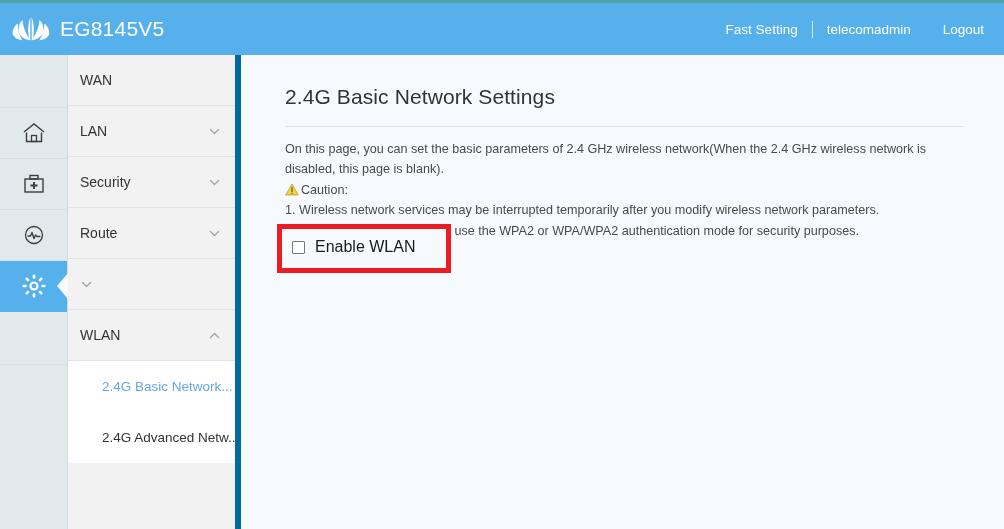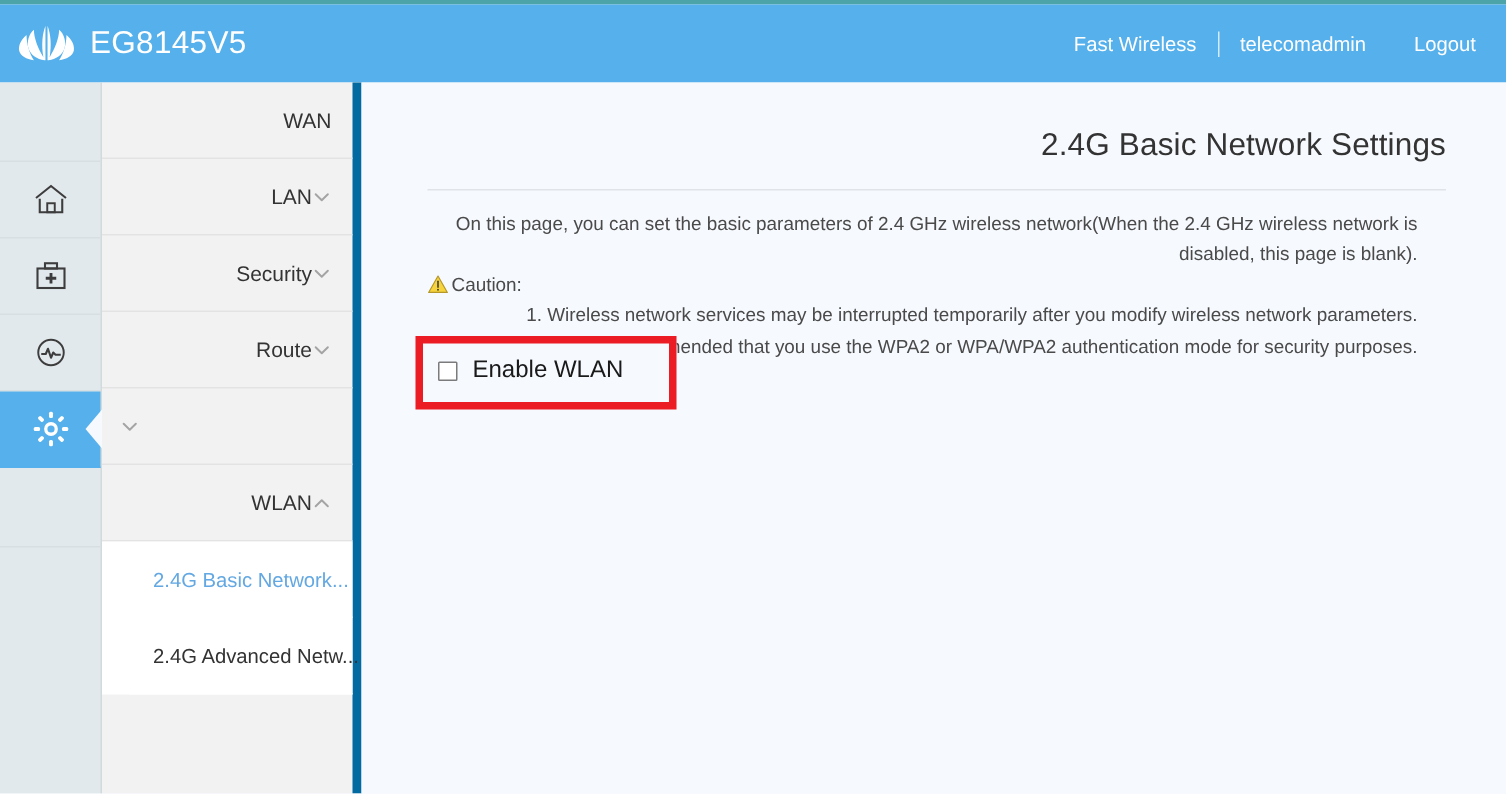--- a/index.html
+++ b/index.html
@@ -3,21 +3,21 @@
 <meta charset="utf-8">
 <title>EG8145V5 - 2.4G Basic Network Settings</title>
 <style>
   * { box-sizing: border-box; margin: 0; padding: 0; }
   html, body {
     width: 1004px; height: 529px;
     overflow: hidden;
     font-family: "Liberation Sans", sans-serif;
     background: #f6f9fd;
   }
-  .app { position: relative; width: 1004px; height: 529px; text-align: right; }
+  .app { position: relative; width: 1004px; height: 529px; }
 
   
   .top-accent {
     position: absolute; left: 0; top: 0; width: 1004px; height: 3px;
     background: #4ca3a8;
   }
 
   
   .header {
     position: absolute; left: 0; top: 3px; width: 1004px; height: 52px;
@@ -147,21 +147,21 @@
         <g fill="#ffffff">
           <path d="M29 4 C26 12 25 22 27 34 C22 26 18 16 18 8 C13 12 11 20 13 26 C15 32 21 36 28 37 L29 37 Z"></path>
           <path d="M31 4 C34 12 35 22 33 34 C38 26 42 16 42 8 C47 12 49 20 47 26 C45 32 39 36 32 37 L31 37 Z"></path>
           <path d="M11 13 C6 17 3 23 4 28 C5 33 11 36 18 37 C14 31 11 22 11 13 Z"></path>
           <path d="M49 13 C54 17 57 23 56 28 C55 33 49 36 42 37 C46 31 49 22 49 13 Z"></path>
         </g>
       </svg>
       <div class="brand-name">EG8145V5</div>
     </div>
     <div class="header-right">
-      <a class="hdr-link" href="#">Fast Wireless</a>
+      <a class="hdr-link" href="#">Fast Setting</a>
       <div class="hdr-sep"></div>
       <a class="hdr-user" href="#">telecomadmin</a>
       <a class="hdr-logout" href="#">Logout</a>
     </div>
   </div>
 
   <div class="rail">
     <div class="rail-spacer"></div>
 
     <div class="rail-item">

